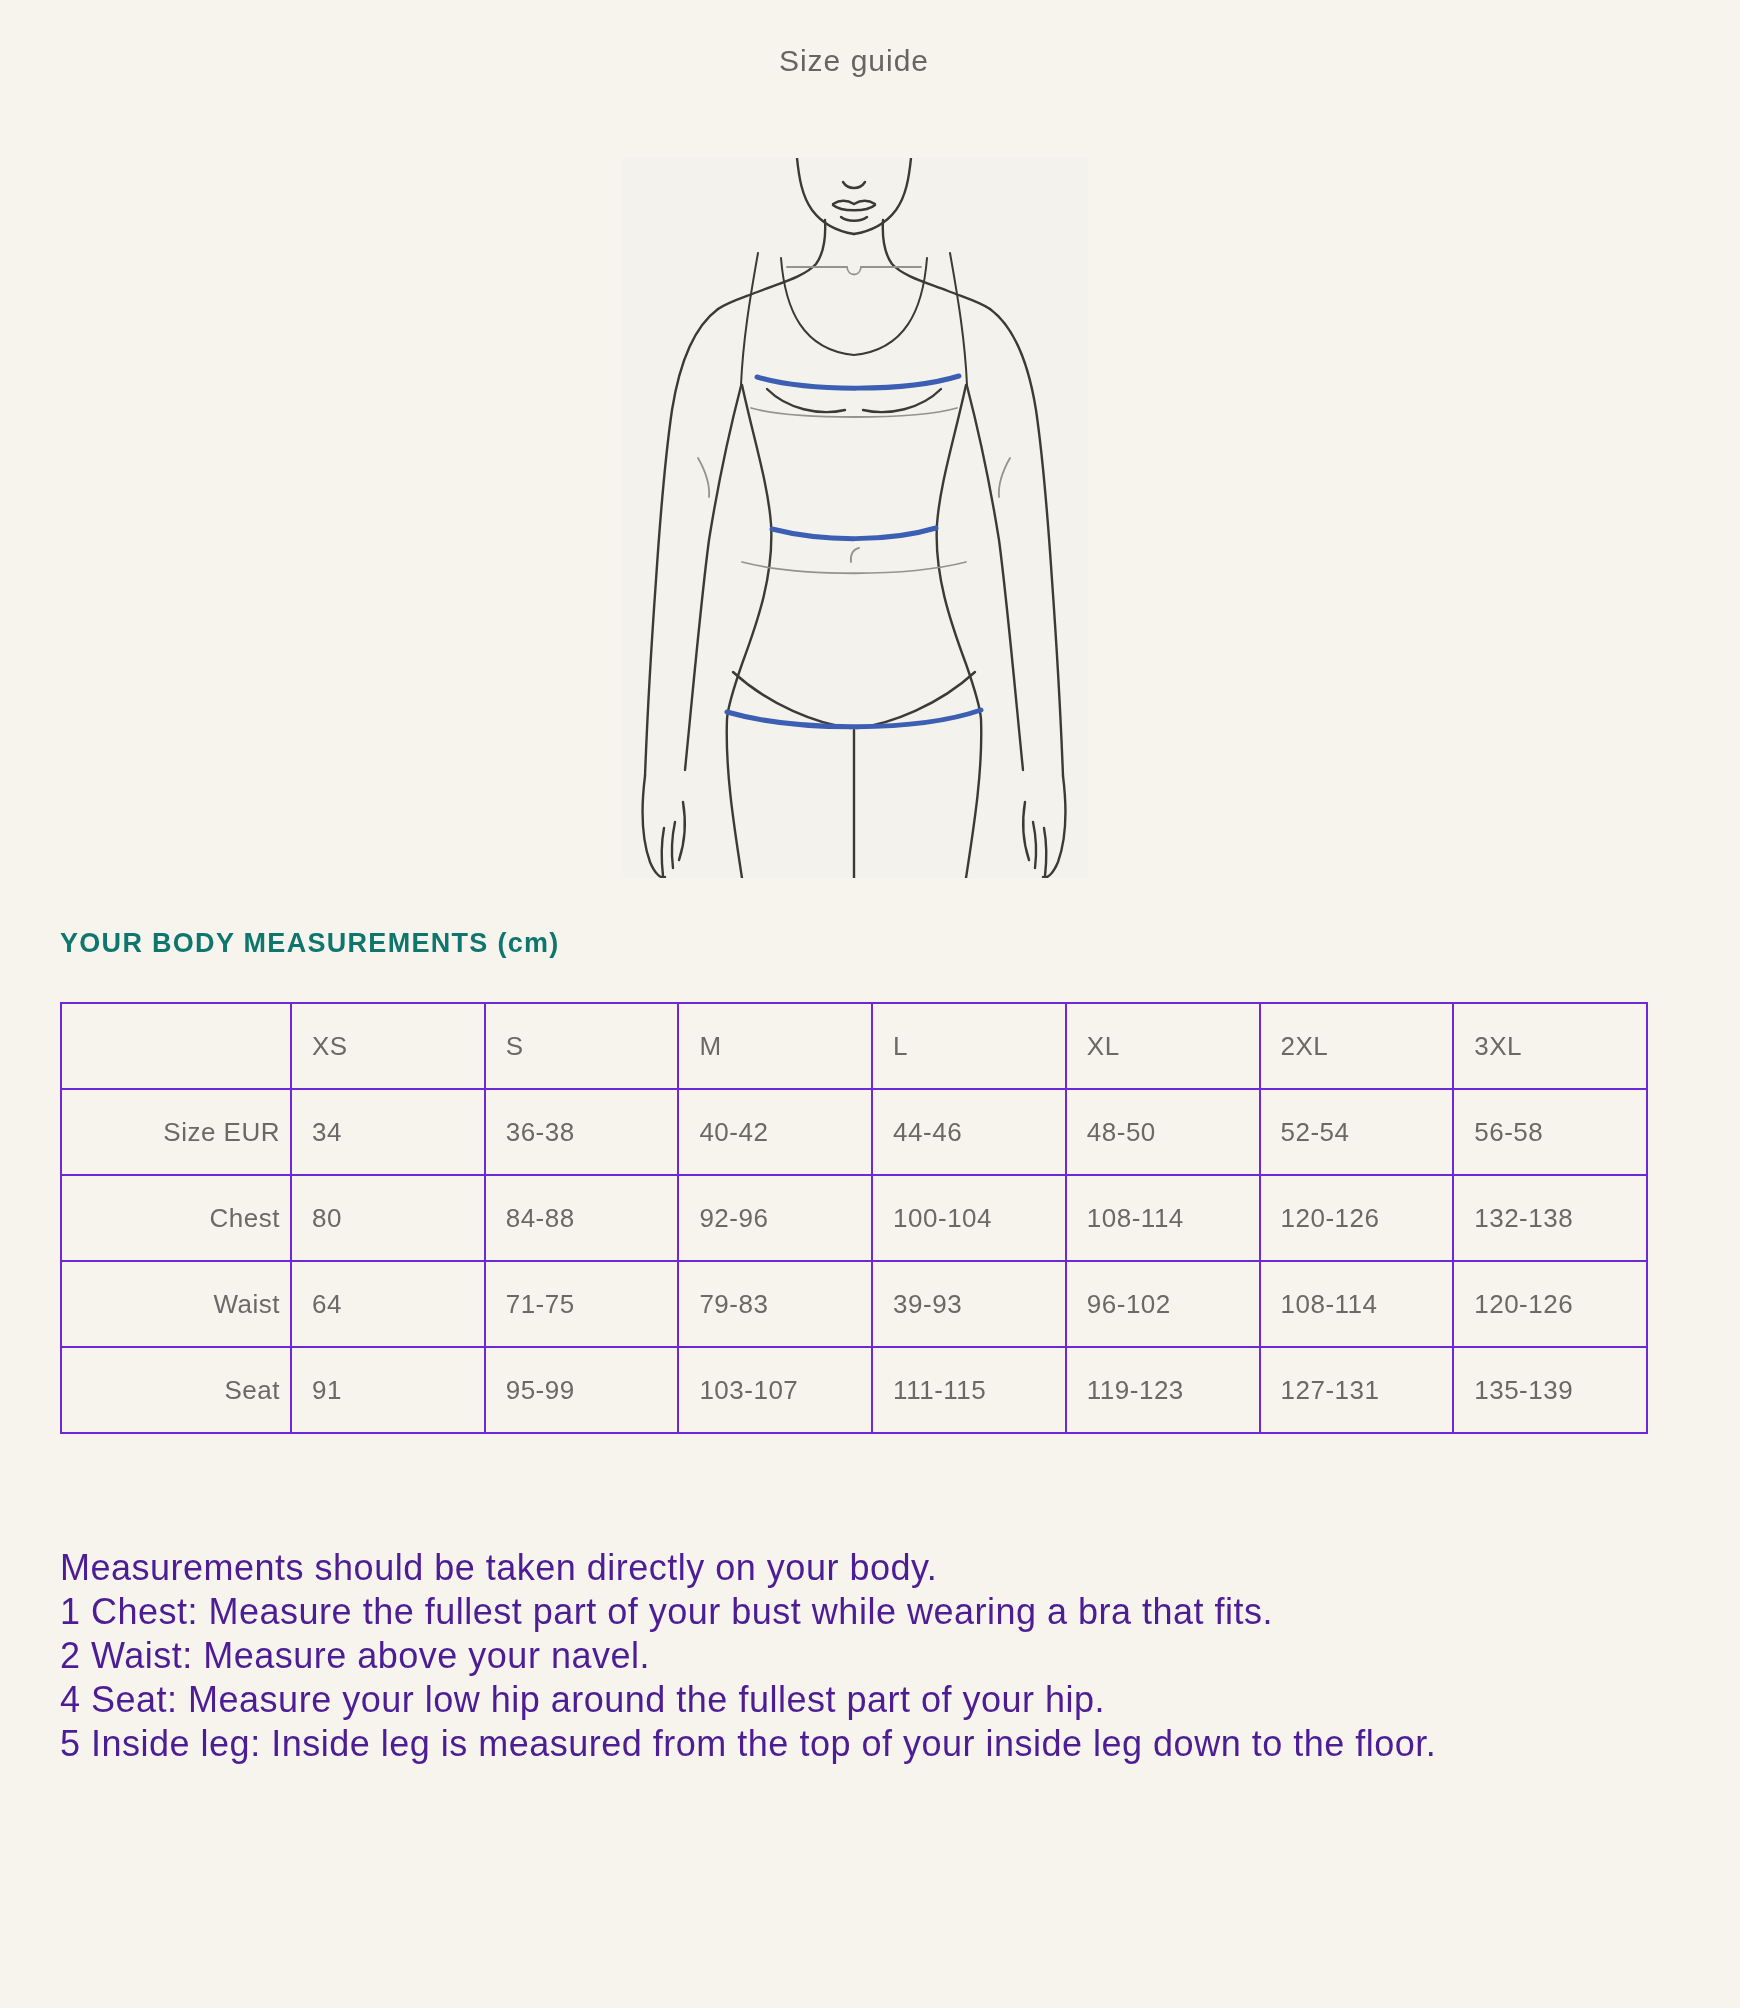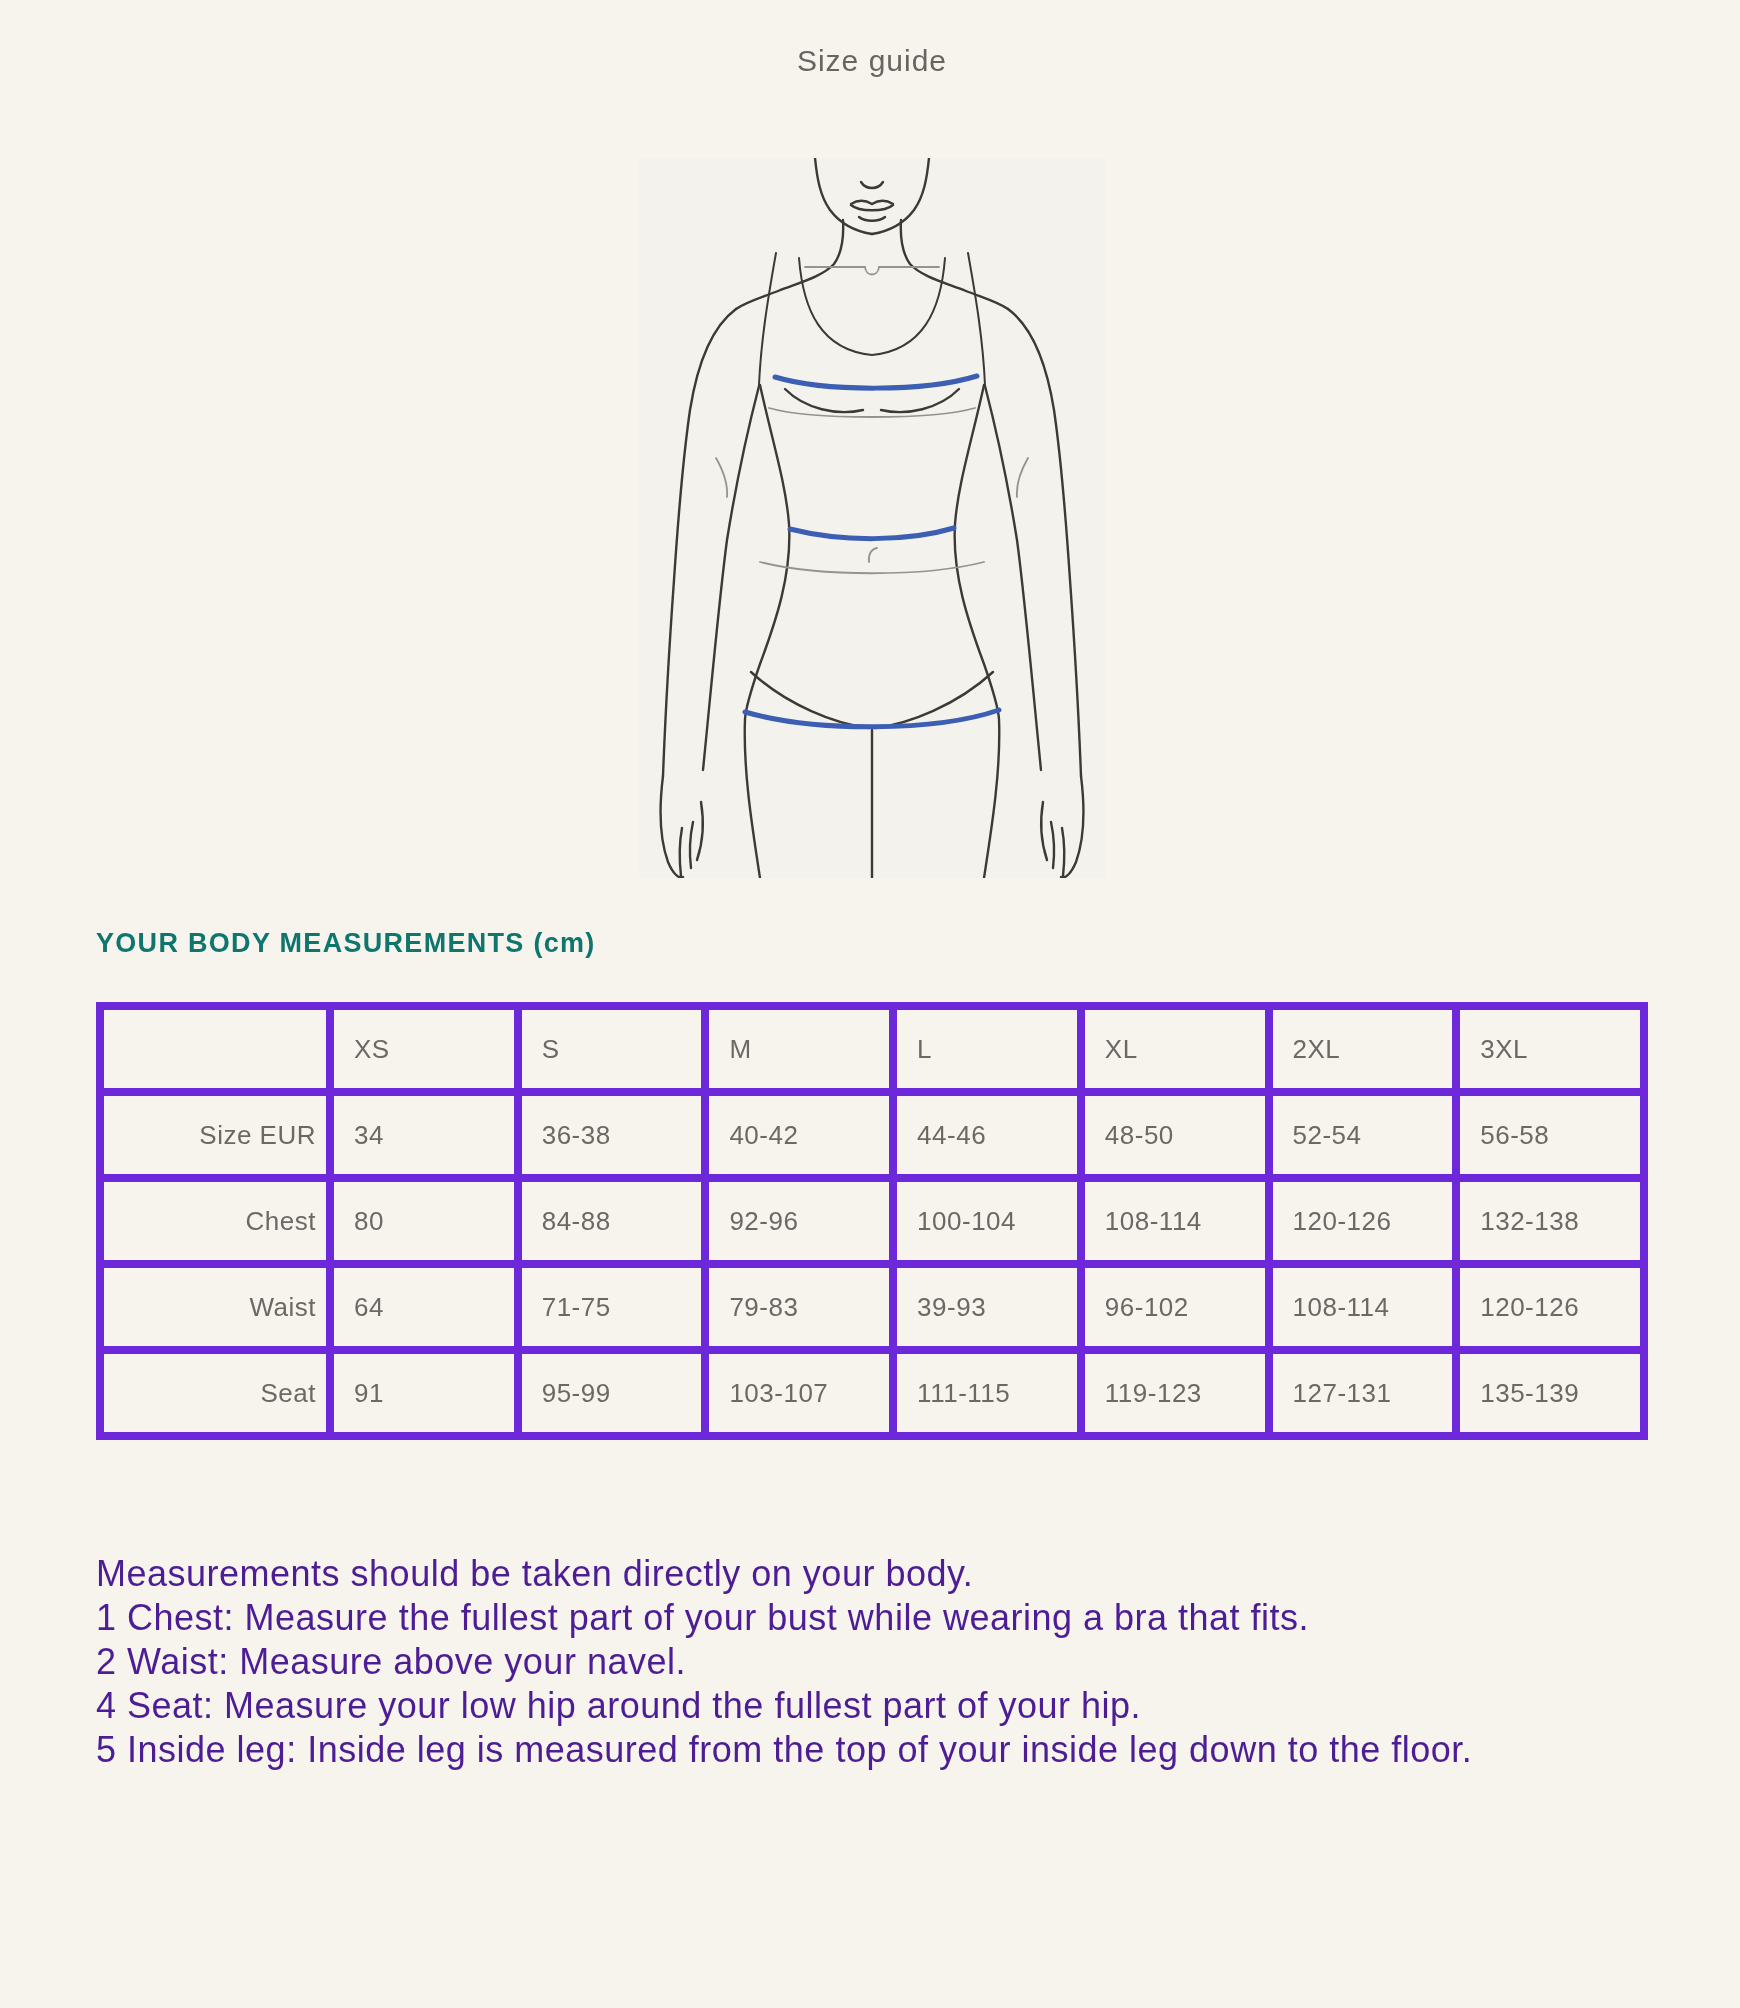--- a/index.html
+++ b/index.html
@@ -3,21 +3,21 @@
 <meta charset="utf-8">
 <style>
   * { margin:0; padding:0; box-sizing:border-box; }
   html,body { width:1740px; height:2008px; }
   body {
     background:#f7f4ee;
     font-family:"Liberation Sans","DejaVu Sans",sans-serif;
     color:#6d6b66;
     overflow:hidden;
   }
-  .content { margin:0 92px 0 96px; padding-top:44px; }
+  .content { margin:0 92px 0 60px; padding-top:44px; }
 
   .page-title {
     text-align:center;
     font-size:30px; font-weight:400;
     line-height:34px;
     letter-spacing:1px;
     color:#676561;
   }
 
   .figure-wrap { margin-top:80px; display:flex; justify-content:center; }
@@ -44,21 +44,21 @@
   }
 
   table.size-table {
     margin-top:45px;
     width:100%;
     border-collapse:collapse;
     table-layout:fixed;
   }
   table.size-table td {
     height:86px;
-    border:8px solid #6d28d9;
+    border:2px solid #6d28d9;
     font-size:26px;
     letter-spacing:0.5px;
     color:#6b6965;
     padding:0 10px 0 20px;
     vertical-align:middle;
     white-space:nowrap;
   }
   table.size-table td.row-label { padding-left:20px;text-align:right; }
 
   .notes {

